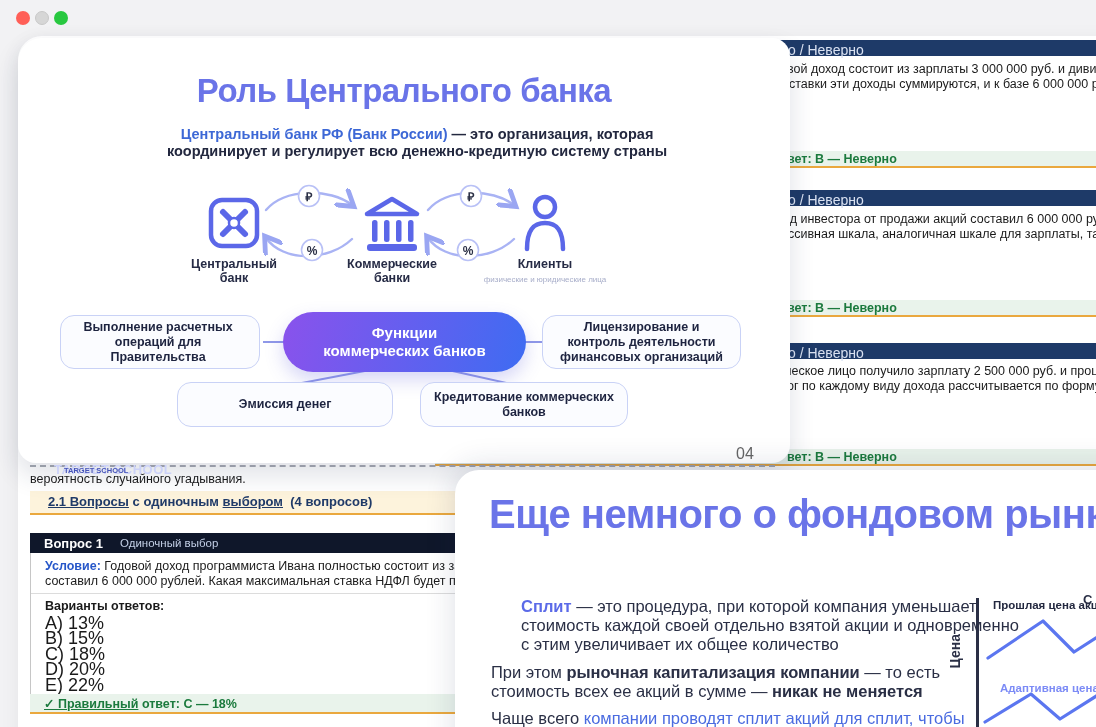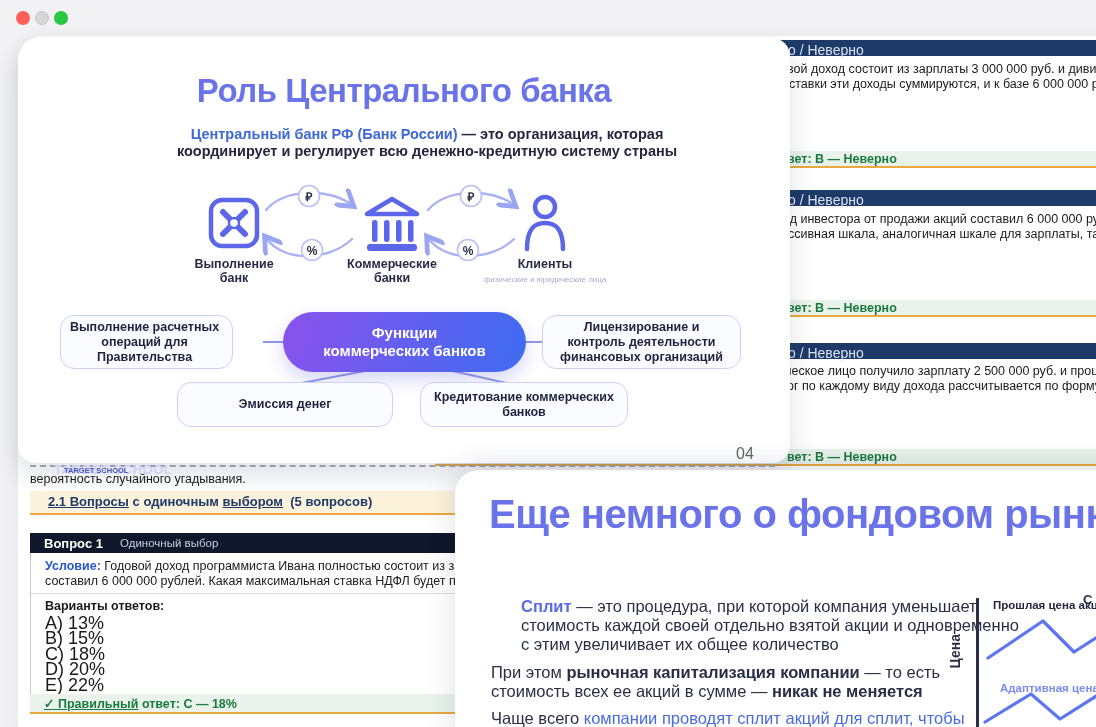--- a/index.html
+++ b/index.html
@@ -33,21 +33,21 @@
   .optlbl{position:absolute;left:14px;top:46px;font-size:12.5px;font-weight:bold;color:#1a1a1a;}
   .opts{position:absolute;left:14px;top:63px;}
   .opts div{font-size:18px;color:#1a1a1a;line-height:15.4px;}
   .q1green{position:absolute;left:30px;top:694px;width:735px;height:18px;background:#e9f3eb;border-bottom:2px solid #eaa83e;}
   .q1green .a{position:absolute;left:14px;top:2px;font-size:12.5px;font-weight:bold;color:#1b7a3d;white-space:pre;}
 
   
   .slide1{position:absolute;left:18px;top:38px;width:772px;height:425px;background:#fff;
           border-radius:24px 18px 18px 18px;box-shadow:0 12px 26px rgba(30,40,80,.14);}
   .s1title{position:absolute;left:0;top:34px;width:100%;text-align:center;font-size:33px;font-weight:bold;color:#6a74e8;letter-spacing:-0.5px;}
-  .s1sub{position:absolute;left:12px;top:88px;width:100%;text-align:center;font-size:14.5px;line-height:17px;color:#23283f;font-weight:bold;padding-left:11px;}
+  .s1sub{position:absolute;left:2px;top:88px;width:100%;text-align:center;font-size:14.5px;line-height:17px;color:#23283f;font-weight:bold;padding-left:11px;}
   .s1sub .hl{color:#3d68d6;}
   .s1sub span{white-space:pre;}
   .nlabel{position:absolute;width:150px;text-align:center;font-size:12.5px;font-weight:bold;color:#262b45;line-height:14px;top:219px;}
   .nlabel .sub{font-size:8px;font-weight:normal;color:#a7adc9;white-space:nowrap;}
   .pill{position:absolute;left:265px;top:274px;width:243px;height:60px;border-radius:30px;
         background:linear-gradient(105deg,#8a52ec,#3e6cf2);display:flex;align-items:center;justify-content:center;
         color:#fff;font-weight:bold;font-size:15px;line-height:18px;text-align:center;white-space:pre-line;
         box-shadow:0 8px 18px rgba(90,90,220,.25);}
   .fbox{position:absolute;background:#fbfcff;border:1px solid #c9d2f6;border-radius:14px;display:flex;
         align-items:center;justify-content:center;text-align:center;font-size:12.5px;font-weight:bold;
@@ -109,21 +109,21 @@
   <div class="frag" style="left:785px;top:406px;font-weight:bold;">:</div>
   <div class="gbar" style="top:449px;">
     <span>вет: B — Неверно</span>
     </div>
 
   <div class="dashline"></div>
   <div class="prob">вероятность случайного угадывания.</div>
 
   <div class="cream">
     <div class="t">
-      <span class="u">2.1 Вопросы</span><span> с одиночным </span><span class="u">выбором</span><span>  (5 вопросов)</span>
+      <span class="u">2.1 Вопросы</span><span> с одиночным </span><span class="u">выбором</span><span>  (4 вопросов)</span>
     </div>
   </div>
 
   <div class="q1head">
     <span class="tt">Вопрос 1</span>
     <span class="ty">Одиночный выбор</span>
   </div>
   <div class="q1body">
     <div class="cond"><span class="lbl">Условие:</span><span> Годовой доход программиста Ивана полностью состоит из заработной пл
 составил 6 000 000 рублей. Какая максимальная ставка НДФЛ будет применена к е</span></div>
@@ -195,40 +195,40 @@
           <rect x="240" y="40" width="5.5" height="22" rx="2.5"></rect>
           <rect x="199" y="64" width="50" height="7" rx="3"></rect>
         </g>
       </g>
 
       <g stroke="#5b67e8" stroke-width="4.5" fill="none" stroke-linecap="round">
         <circle cx="377" cy="27" r="10"></circle>
         <path d="M359,69 C359,49 366,43 377,43 C388,43 395,49 395,69"></path>
       </g>
     </svg>
-    <div class="nlabel" style="left:141px;white-space:pre-line;">Выполнение
+    <div class="nlabel" style="left:141px;white-space:pre-line;">Центральный
 банк</div>
     <div class="nlabel" style="left:299px;white-space:pre-line;">Коммерческие
 банки</div>
     <div class="nlabel" style="left:452px;">
       <span>Клиенты</span><br>
       <span class="sub">физические и юридические лица</span>
     </div>
 
     <svg class="abs" style="left:0;top:270px;" width="772" height="130" viewBox="0 0 772 130">
       <g stroke="#8f98e8" stroke-width="2" fill="none">
         <line x1="245" y1="34" x2="268" y2="34"></line>
         <line x1="506" y1="34" x2="526" y2="34"></line>
         <line x1="352" y1="62" x2="268" y2="78"></line>
         <line x1="430" y1="62" x2="502" y2="78"></line>
       </g>
     </svg>
     <div class="pill">Функции
 коммерческих банков</div>
-    <div class="fbox" style="left:42px;top:277px;width:173px;height:54px;padding-left:6px;">Выполнение расчетных операций для Правительства</div>
+    <div class="fbox" style="left:42px;top:277px;width:200px;height:54px;padding-left:6px;">Выполнение расчетных операций для Правительства</div>
     <div class="fbox" style="left:524px;top:277px;width:199px;height:54px;">Лицензирование и контроль деятельности финансовых организаций</div>
     <div class="fbox" style="left:159px;top:344px;width:216px;height:45px;">Эмиссия денег</div>
     <div class="fbox" style="left:402px;top:344px;width:208px;height:45px;">Кредитование коммерческих банков</div>
 
     <div class="wmark">
       <span>TARGET SCHOOL</span>
       <span class="mini">TARGET SCHOOL</span>
     </div>
     <div class="pagenum">04</div>
   </div>

